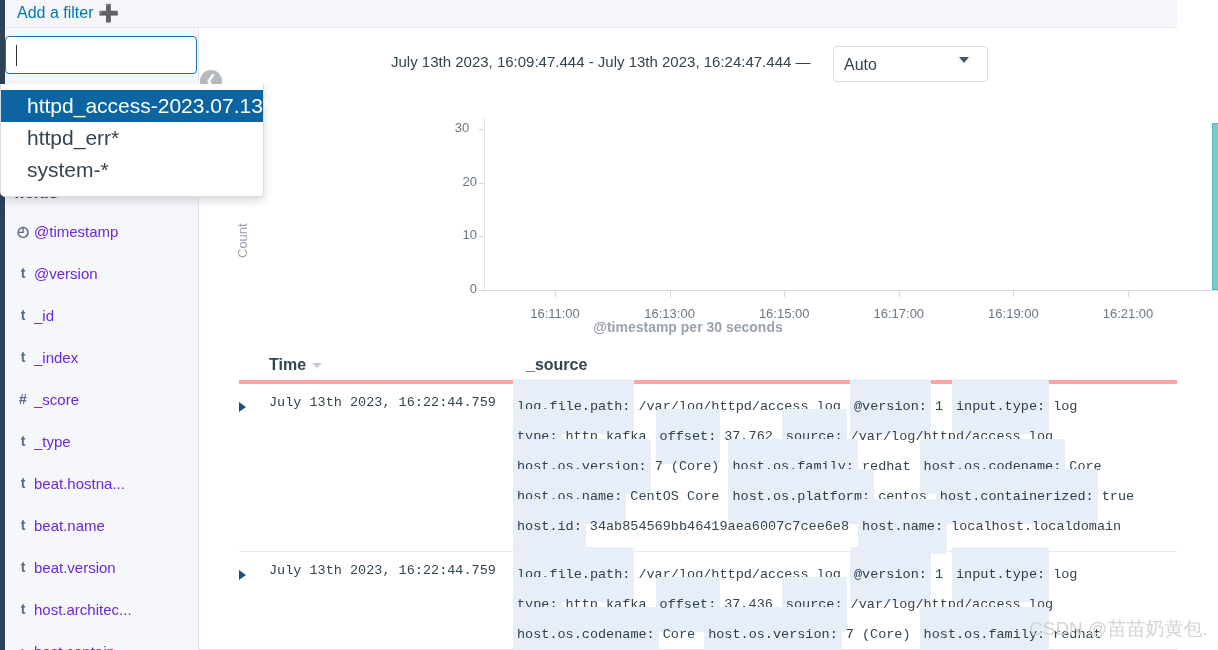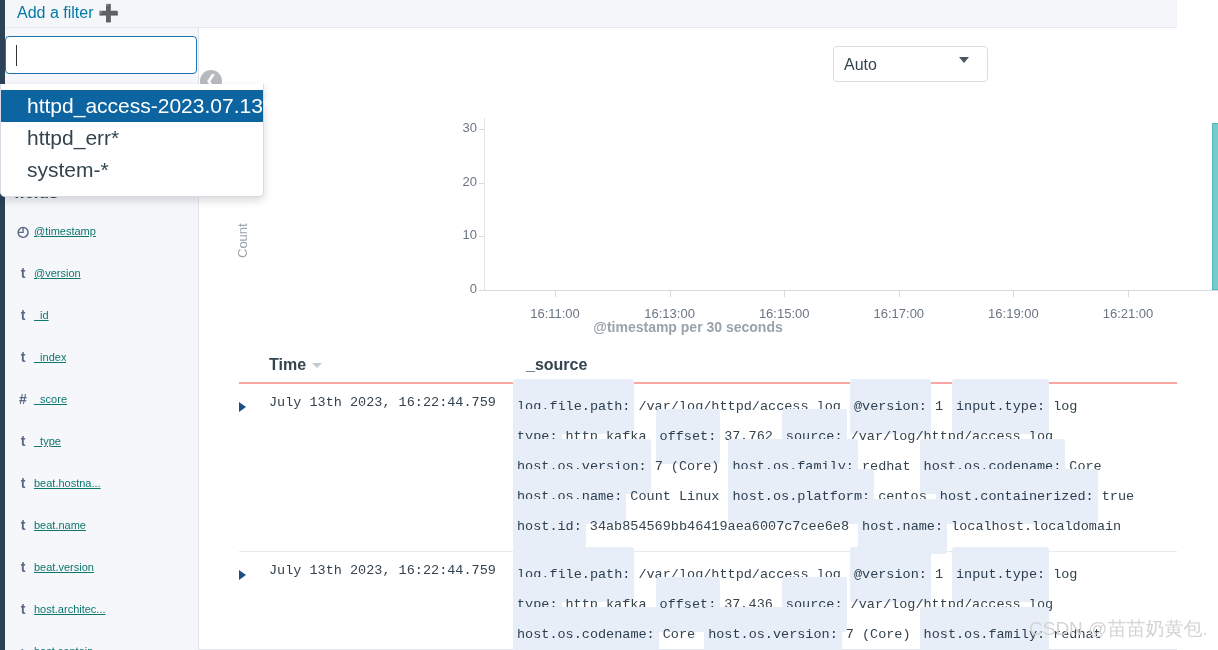--- a/index.html
+++ b/index.html
@@ -62,22 +62,22 @@
     display: flex; align-items: center;
     height: 42px; cursor: pointer;
   }
   .field-icon {
     width: 22px; flex: 0 0 22px;
     font-size: 14px; color: #5a6a87; font-weight: 700;
     text-align: center;
     font-family: "Liberation Sans", sans-serif;
   }
   .field-label {
-    font-size: 11px; color: #0f766e;
-    white-space: nowrap; overflow: hidden; text-decoration: underline;
+    font-size: 15px; color: #6d28d9;
+    white-space: nowrap; overflow: hidden;
   }
 
   
   .picker-wrap {
     position: absolute; left: 0; top: 29px;
     width: 268px; z-index: 40;
   }
   .picker-input {
     position: absolute; left: 5px; top: 7px;
     width: 192px; height: 38px;
@@ -204,21 +204,21 @@
     font-size: 14px; color: #9aa2ab; font-weight: 700;
   }
 
   
   .doc-table {
     position: absolute; left: 40px; top: 318px;
     width: 938px;
   }
   .doc-head {
     height: 38px;
-    border-bottom: 2px solid #fca5a5;
+    border-bottom: 4px solid #fca5a5;
     position: relative;
   }
   .th {
     position: absolute; top: 10px;
     font-size: 16px; font-weight: 700; color: #34444f;
   }
   .th.time { left: 30px; }
   .th.source { left: 287px; }
   .sort-caret {
     display: inline-block; margin-left: 6px;
@@ -341,31 +341,32 @@
         <div class="field-item">
           <span class="field-icon">◐</span>
           <span class="field-label">host.contain...</span>
         </div>
       </div>
   </div>
 
   <div class="main">
 
     <div class="time-row">
+      <div class="time-range-label">July 13th 2023, 16:09:47.444 - July 13th 2023, 16:24:47.444 —</div>
       <select class="interval-select" id="interval-select"><option value="Auto">Auto</option><option value="Millisecond">Millisecond</option><option value="Second">Second</option><option value="Minute">Minute</option><option value="Hourly">Hourly</option><option value="Daily">Daily</option><option value="Weekly">Weekly</option><option value="Monthly">Monthly</option><option value="Yearly">Yearly</option></select>
       <div class="interval-caret"></div>
     </div>
 
     <div class="chart">
       <div class="y-axis-title">Count</div>
       <div class="y-ticks" id="y-ticks">
           <div class="y-tick" style="top: 183px; width: 30px;">0</div>
           <div class="y-tick" style="top: 129.25px; width: 30px;">10</div>
           <div class="y-tick" style="top: 75.5px; width: 30px;">20</div>
-          <div class="y-tick" style="top: 21.75px; width: 30px;">30</div>
+          <div class="y-tick" style="top: 21.75px; width: 30px; text-align: center;">30</div>
         </div>
       <div class="axis-line-y"></div>
       <div class="axis-line-x"></div>
       <div class="plot-area" id="plot-area">
           <div class="bar" title="16:22:30: 31" style="left: 728px; width: 29px; height: 166.625px; top: 5.375px; background: rgb(118, 204, 202); border-color: rgb(83, 185, 182);"></div>
         </div>
 
       <div id="x-ticks">
           <div class="x-tickmark" style="left: 356px;"></div>
           <div class="x-tick" style="left: 356px;">16:11:00</div>
@@ -394,21 +395,21 @@
         <div class="th source">_source</div>
       </div>
       <div id="doc-rows">
           <div class="doc-row" style="min-height: 168px;">
             <div class="expand-toggle"></div>
             <div class="doc-time">July 13th 2023, 16:22:44.759</div>
             <div class="doc-source">
               <div><span class="kv-key">log.file.path:</span><span class="kv-val">/var/log/httpd/access_log</span><span class="kv-key">@version:</span><span class="kv-val">1</span><span class="kv-key">input.type:</span><span class="kv-val">log</span></div>
               <div><span class="kv-key">type:</span><span class="kv-val">http_kafka</span><span class="kv-key">offset:</span><span class="kv-val">37,762</span><span class="kv-key">source:</span><span class="kv-val">/var/log/httpd/access_log</span></div>
               <div><span class="kv-key">host.os.version:</span><span class="kv-val">7 (Core)</span><span class="kv-key">host.os.family:</span><span class="kv-val">redhat</span><span class="kv-key">host.os.codename:</span><span class="kv-val">Core</span></div>
-              <div><span class="kv-key">host.os.name:</span><span class="kv-val">Count Linux</span><span class="kv-key">host.os.platform:</span><span class="kv-val">centos</span><span class="kv-key">host.containerized:</span><span class="kv-val">true</span></div>
+              <div><span class="kv-key">host.os.name:</span><span class="kv-val">CentOS Core</span><span class="kv-key">host.os.platform:</span><span class="kv-val">centos</span><span class="kv-key">host.containerized:</span><span class="kv-val">true</span></div>
               <div><span class="kv-key">host.id:</span><span class="kv-val">34ab854569bb46419aea6007c7cee6e8</span><span class="kv-key">host.name:</span><span class="kv-val">localhost.localdomain</span></div>
             </div>
           </div>
           <div class="doc-row" style="min-height: 108px;">
             <div class="expand-toggle"></div>
             <div class="doc-time">July 13th 2023, 16:22:44.759</div>
             <div class="doc-source">
               <div><span class="kv-key">log.file.path:</span><span class="kv-val">/var/log/httpd/access_log</span><span class="kv-key">@version:</span><span class="kv-val">1</span><span class="kv-key">input.type:</span><span class="kv-val">log</span></div>
               <div><span class="kv-key">type:</span><span class="kv-val">http_kafka</span><span class="kv-key">offset:</span><span class="kv-val">37,436</span><span class="kv-key">source:</span><span class="kv-val">/var/log/httpd/access_log</span></div>
               <div><span class="kv-key">host.os.codename:</span><span class="kv-val">Core</span><span class="kv-key">host.os.version:</span><span class="kv-val">7 (Core)</span><span class="kv-key">host.os.family:</span><span class="kv-val">redhat</span></div>

